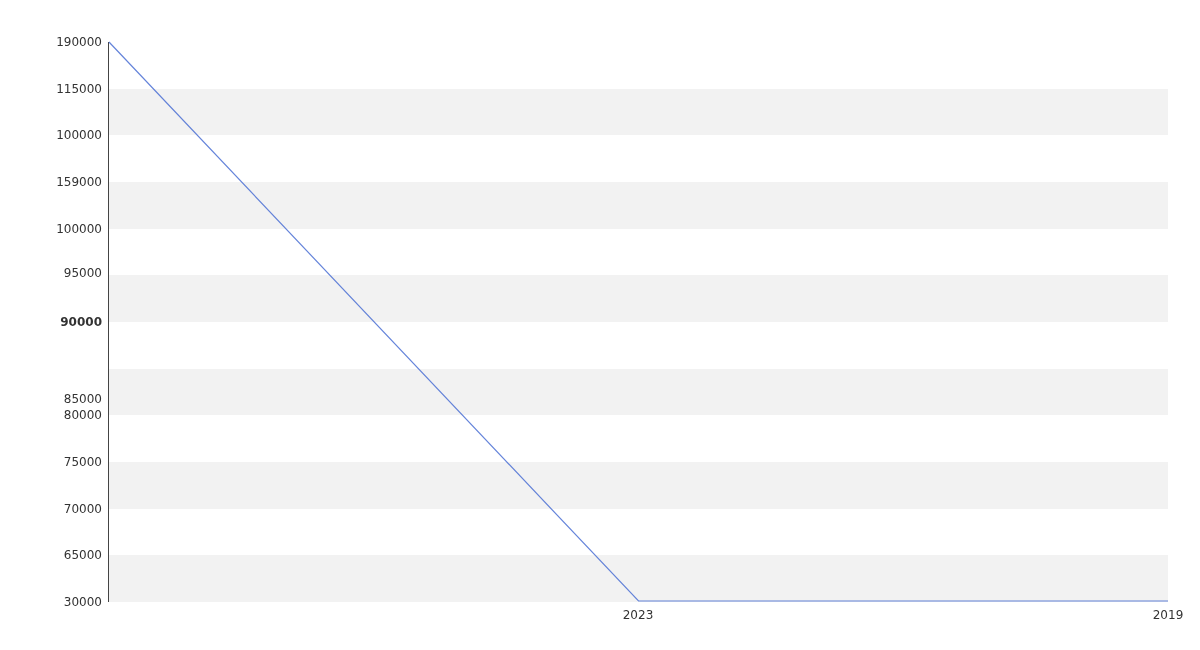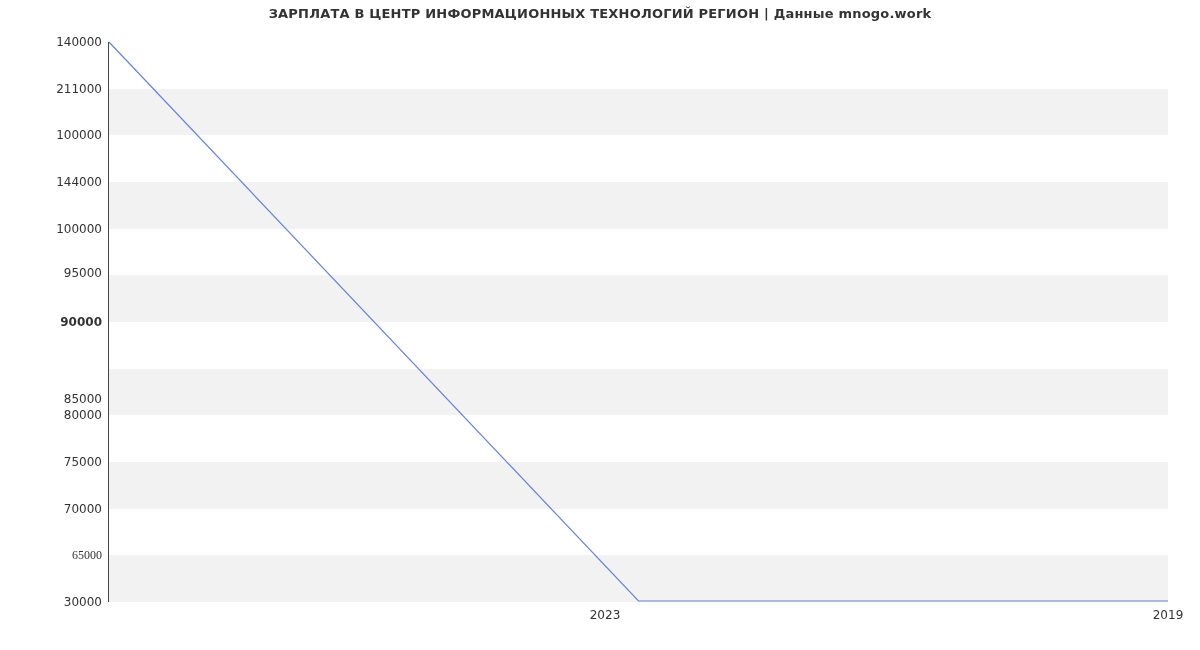--- a/index.html
+++ b/index.html
@@ -80,49 +80,48 @@
     stroke: #4a6fd4;
     stroke-width: 1.2;
     stroke-opacity: 0.85;
   }
 </style>
 </head>
 <body>
 
 <div class="chart-wrap">
 
-  <div class="title">ЗАРПЛАТА В  ЦЕНТР ИНФОРМАЦИОННЫХ ТЕХНОЛОГИЙ РЕГИОН | Данные mnogo.work</div>
 
   <div class="plot-area" id="plot-area">
     <div class="band" style="top: 513.333px; height: 46.6667px;"></div>
       <div class="white-band" style="top: 466.667px; height: 46.6667px;"></div>
       <div class="band" style="top: 420px; height: 46.6667px;"></div>
       <div class="white-band" style="top: 373.333px; height: 46.6667px;"></div>
       <div class="band" style="top: 326.667px; height: 46.6667px;"></div>
       <div class="white-band" style="top: 280px; height: 46.6667px;"></div>
       <div class="band" style="top: 233.333px; height: 46.6667px;"></div>
       <div class="white-band" style="top: 186.667px; height: 46.6667px;"></div>
       <div class="band" style="top: 140px; height: 46.6667px;"></div>
       <div class="white-band" style="top: 93.3333px; height: 46.6667px;"></div>
       <div class="band" style="top: 46.6667px; height: 46.6667px;"></div>
       <div class="white-band" style="top: 0px; height: 46.6667px;"></div>
       <svg class="line-layer" id="line-layer" preserveAspectRatio="none" viewBox="0 0 1060 560">
         <path d="M0 0 L530 560 L1060 560" class="series-path" style="stroke: rgb(74, 111, 212);"></path>
       </svg>
   </div>
 
 <div class="ytick-label" style="top: 602px;">30000</div>
-    <div class="ytick-label" style="top: 555.333px; font-family: Liberation Serif, serif;">65000</div>
+    <div class="ytick-label" style="top: 555.333px;">65000</div>
     <div class="ytick-label" style="top: 508.667px;">70000</div>
     <div class="ytick-label" style="top: 462px;">75000</div>
     <div class="ytick-label" style="top: 415.333px;">80000</div>
     <div class="ytick-label" style="top: 369px; margin-top: 30px;">85000</div>
     <div class="ytick-label" style="top: 322px; font-weight: bold;">90000</div>
     <div class="ytick-label" style="top: 273px;">95000</div>
     <div class="ytick-label" style="top: 228.667px;">100000</div>
-    <div class="ytick-label" style="top: 182px;">144000</div>
+    <div class="ytick-label" style="top: 182px;">159000</div>
     <div class="ytick-label" style="top: 135.333px;">100000</div>
-    <div class="ytick-label" style="top: 88.6667px;">211000</div>
-    <div class="ytick-label" style="top: 42px;">140000</div>
+    <div class="ytick-label" style="top: 88.6667px;">115000</div>
+    <div class="ytick-label" style="top: 42px;">190000</div>
     <div class="xtick-label" style="left: 108px; margin-top: 48px;">2022</div>
-    <div class="xtick-label" style="left: 605px; text-align: center;">2023</div>
+    <div class="xtick-label" style="left: 638px; text-align: center;">2023</div>
     <div class="xtick-label" style="left: 1168px;">2019</div>
   </div>
 
 </body></html>

